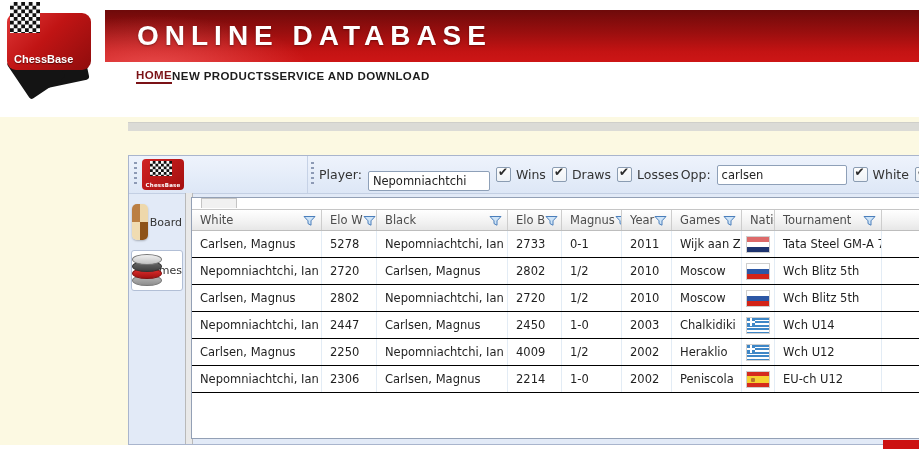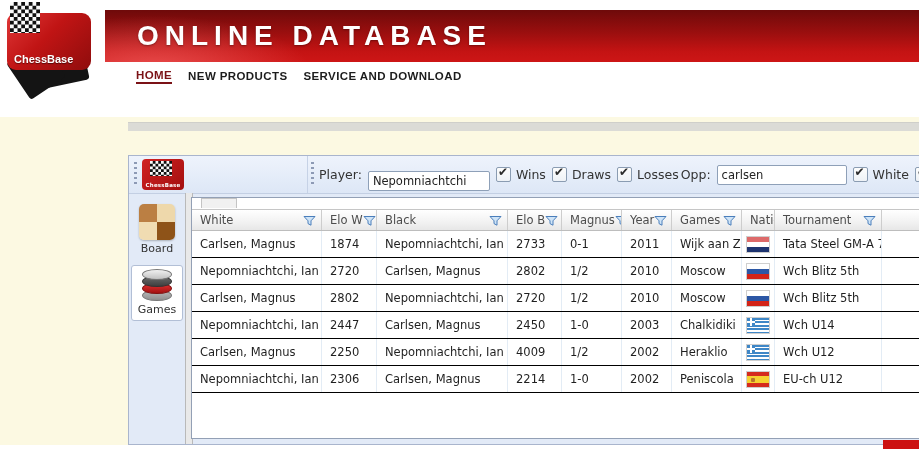--- a/index.html
+++ b/index.html
@@ -6,21 +6,21 @@
   body{width:919px;height:449px;position:relative;overflow:hidden;background:#fff;
        font-family:"DejaVu Sans","Liberation Sans",sans-serif;}
   
   .banner{position:absolute;left:105px;top:10px;right:0;height:52px;
     background:radial-gradient(ellipse 260px 90px at 6% 115%, rgba(255,120,120,.55), rgba(255,120,120,0) 60%),
                linear-gradient(180deg,#6e0a0a 0%,#9c0f0f 45%,#c41313 80%,#cd1616 100%);
     display:flex;align-items:center;}
   .banner-title{color:#fff;font-family:"Liberation Sans",sans-serif;font-weight:800;
     font-size:28px;letter-spacing:6px;padding-left:32px;white-space:nowrap;
     text-shadow:0 1px 2px rgba(0,0,0,.35);}
-  .main-nav{position:absolute;left:136px;top:66px;height:20px;display:flex;gap:16px;align-items:center;}
+  .main-nav{position:absolute;left:136px;top:66px;height:20px;display:flex;align-items:center;}
   .nav-item{font-family:"Liberation Sans",sans-serif;font-weight:700;font-size:11.5px;
     letter-spacing:.4px;color:#1c1c1c;cursor:pointer;white-space:nowrap;}
   .nav-item.active{color:#7b1216;border-bottom:2px solid #7b1216;padding-bottom:1px;}
   
   .logo{position:absolute;left:3px;top:2px;width:102px;height:100px;}
   .logo .blk1{position:absolute;left:30px;top:33px;width:52px;height:50px;background:#141414;
     transform:rotate(-12deg);border-radius:3px;}
   .logo .blk2{position:absolute;left:12px;top:46px;width:42px;height:44px;background:#141414;
     transform:rotate(-34deg);border-radius:3px;}
   .logo .redsq{position:absolute;left:4px;top:11px;width:84px;height:57px;border-radius:9px;
@@ -57,21 +57,21 @@
     font-family:"DejaVu Sans",sans-serif;color:#222;padding:0 4px;background:#fff;outline:none;}
   .tb-input.player{width:112px;margin-top:12px;}
   .tb-input.opp{width:120px;}
   .cbgroup{display:flex;align-items:center;gap:5px;}
   .checkbox{width:13px;height:13px;background:linear-gradient(180deg,#fdfdfd,#eef2f6);
     border:1px solid #8a9cb2;border-radius:2px;position:relative;display:inline-block;}
   .checkbox .check{position:absolute;left:1px;top:-3px;font-size:12px;color:#2b2b2b;line-height:14px;}
   
   .sidebar{position:absolute;left:0;top:37px;bottom:0;width:56px;display:flex;
     flex-direction:column;align-items:center;padding-top:7px;gap:5px;}
-  .side-btn{width:50px;display:flex;flex-direction:column;align-items:center;gap:2px;
+  .side-btn{width:50px;display:flex;flex-direction:row;align-items:center;gap:2px;
     padding:3px 0 4px;border:1px solid transparent;border-radius:3px;cursor:pointer;}
   .side-btn.selected{background:#fff;border-color:#b2bfd6;}
   .side-label{font-size:11px;color:#333;}
   .board-icon{width:36px;height:36px;border-radius:5px;overflow:hidden;display:grid;
     grid-template-columns:1fr 1fr;grid-template-rows:1fr 1fr;box-shadow:0 1px 2px rgba(0,0,0,.25);}
   .board-icon i.q1{background:#bb7f43;}
   .board-icon i.q2{background:#eed8ab;}
   .board-icon i.q3{background:#f0dcb2;}
   .board-icon i.q4{background:#8e5318;}
   .db-icon{width:30px;height:32px;position:relative;}
@@ -265,21 +265,21 @@
             <path d="M1 2.5 H12 L8 6.8 V11.2 L5 9.6 V6.8 Z" fill="#cfe4f7" stroke="#4a7ebb" stroke-width="1"></path>
           </svg>
         </div>
         <div class="th" style="flex: 1 1 0%;">
           <span></span>
         </div>
       </div>
     <div class="tbody">
         <div class="tr">
           <div class="td" style="width: 130px; flex: 0 0 130px;">Carlsen, Magnus</div>
-          <div class="td" style="width: 55px; flex: 0 0 55px;">1874</div>
+          <div class="td" style="width: 55px; flex: 0 0 55px;">5278</div>
           <div class="td" style="width: 131px; flex: 0 0 131px;">Nepomniachtchi, Ian</div>
           <div class="td" style="width: 54px; flex: 0 0 54px;">2733</div>
           <div class="td" style="width: 60px; flex: 0 0 60px;">0-1</div>
           <div class="td" style="width: 50px; flex: 0 0 50px;">2011</div>
           <div class="td" style="width: 70px; flex: 0 0 70px;">Wijk aan Zee</div>
           <div class="td natio" style="width: 33px; flex: 0 0 33px;">
             <span class="flag flag-ned"></span>
           </div>
           <div class="td" style="width: 107px; flex: 0 0 107px;">Tata Steel GM-A 73rd</div>
           <div class="td" style="flex: 1 1 0%;"></div>

